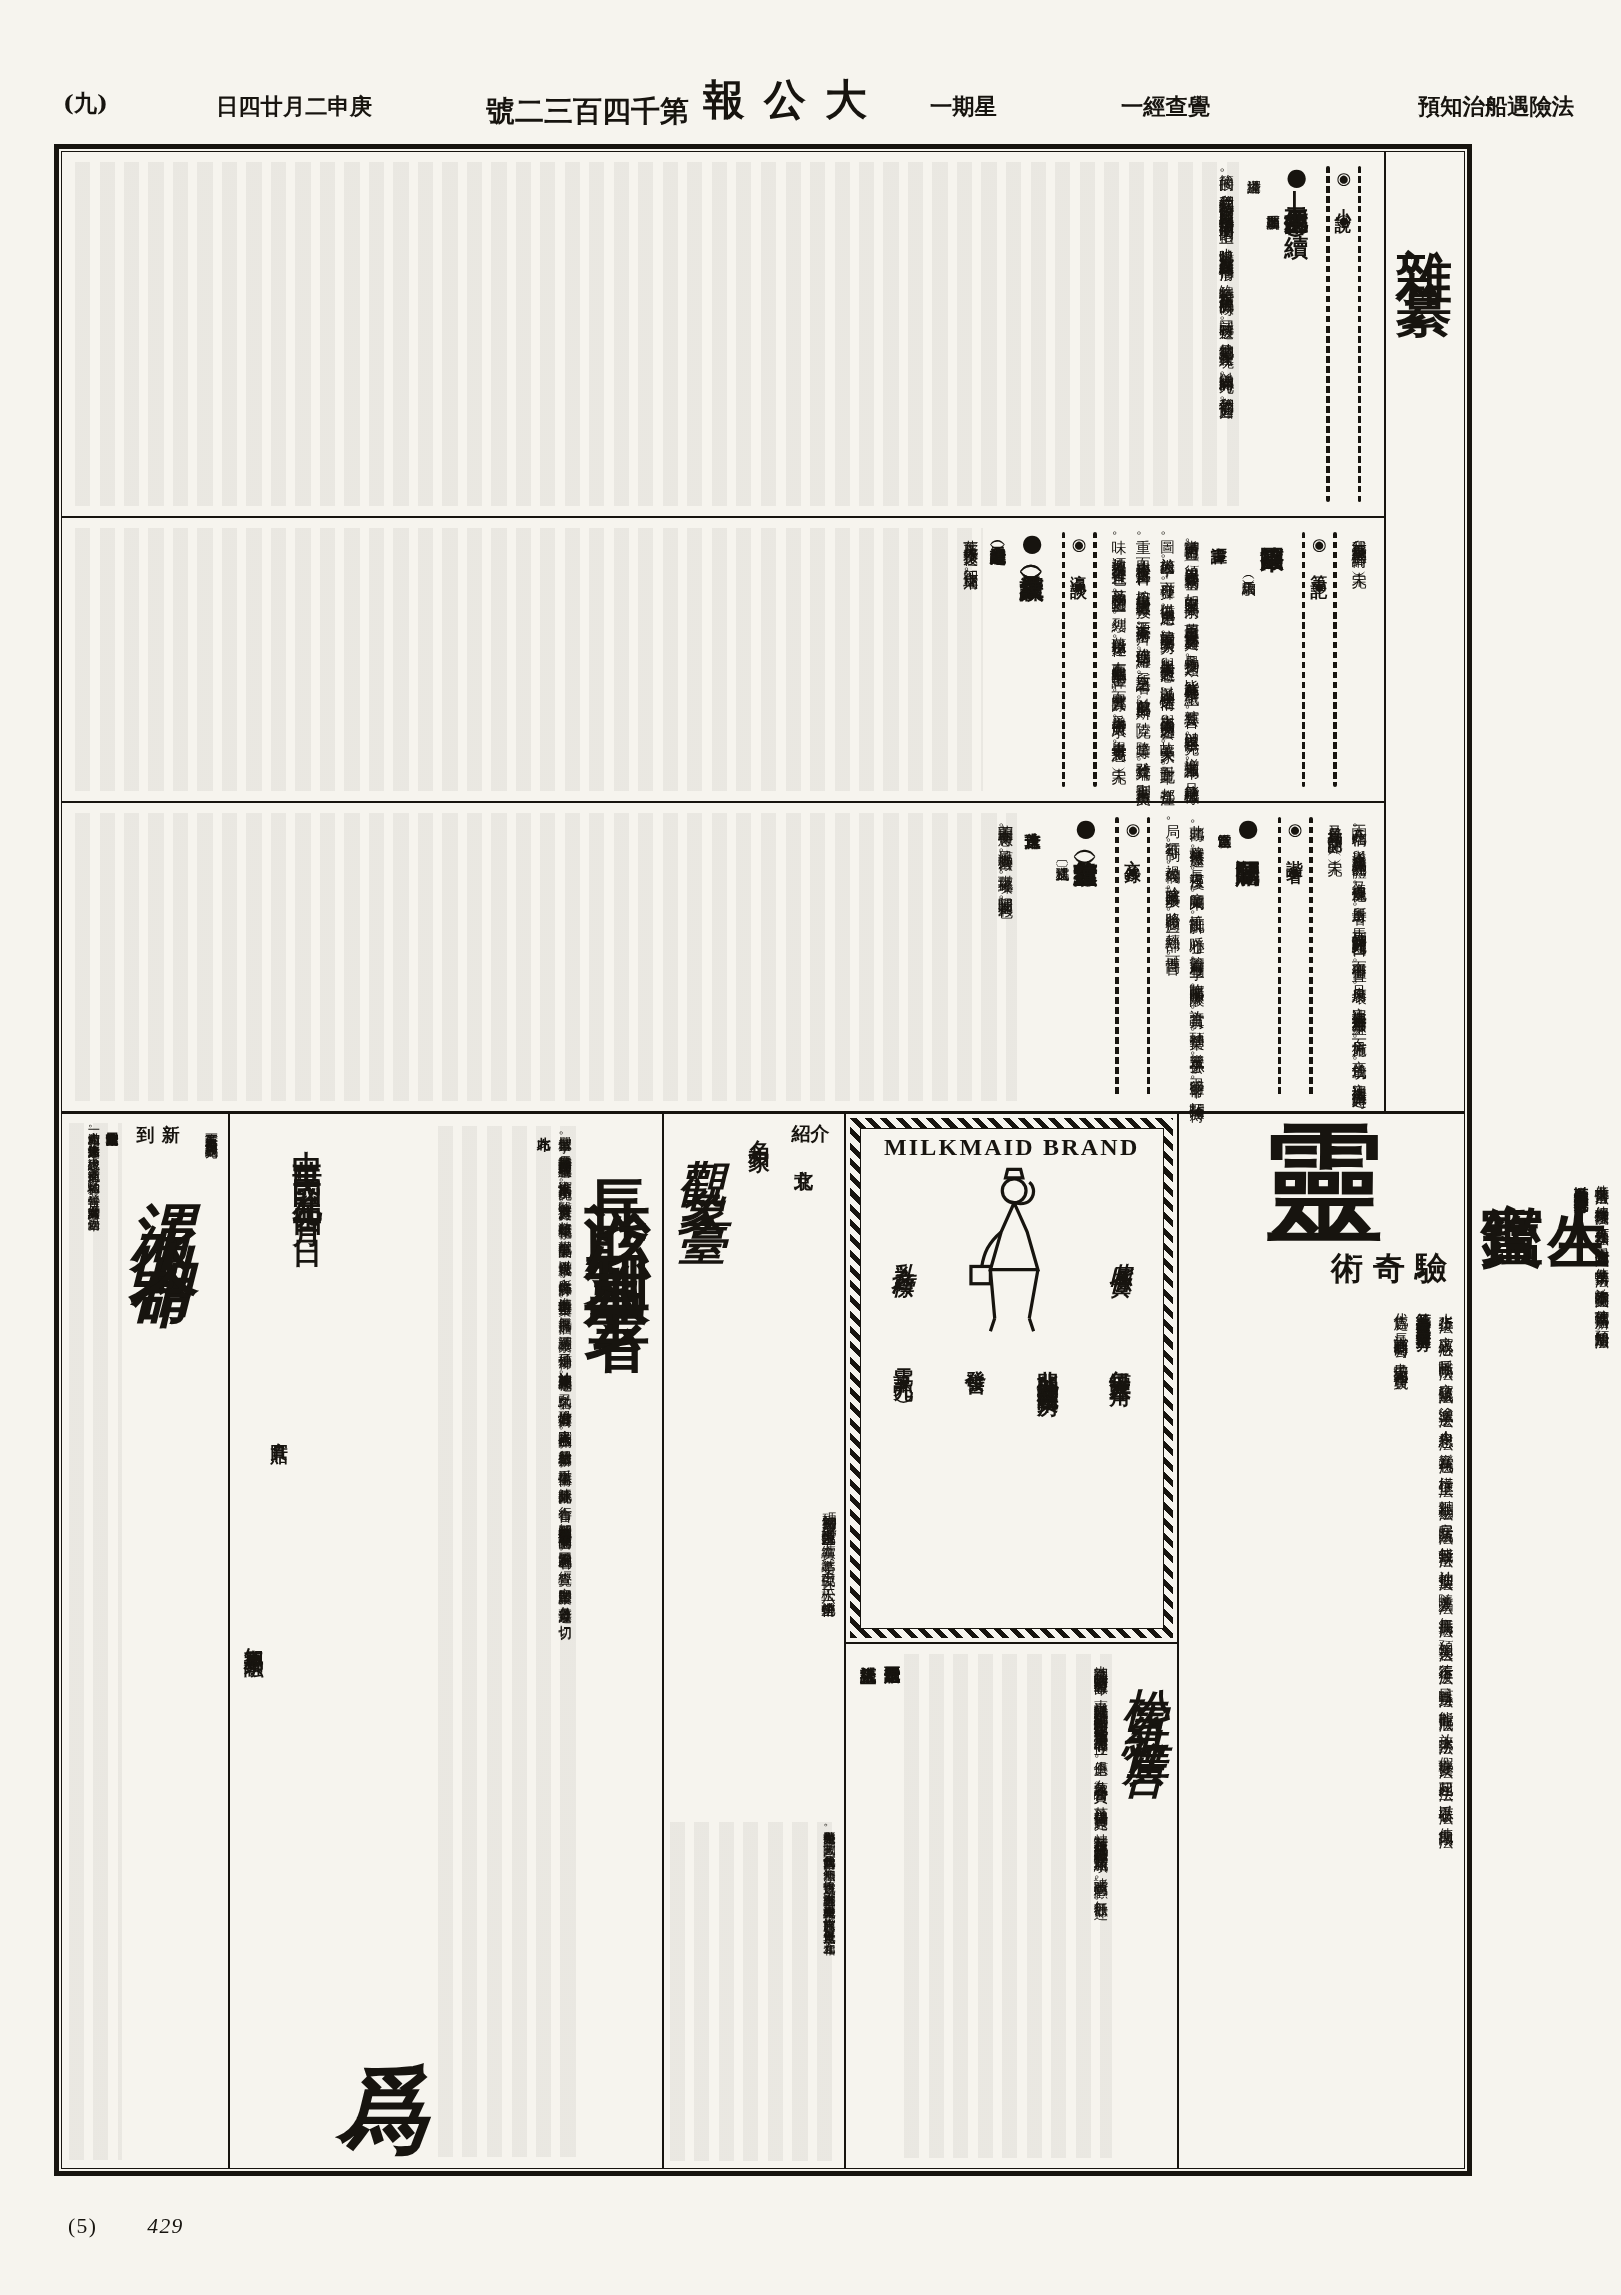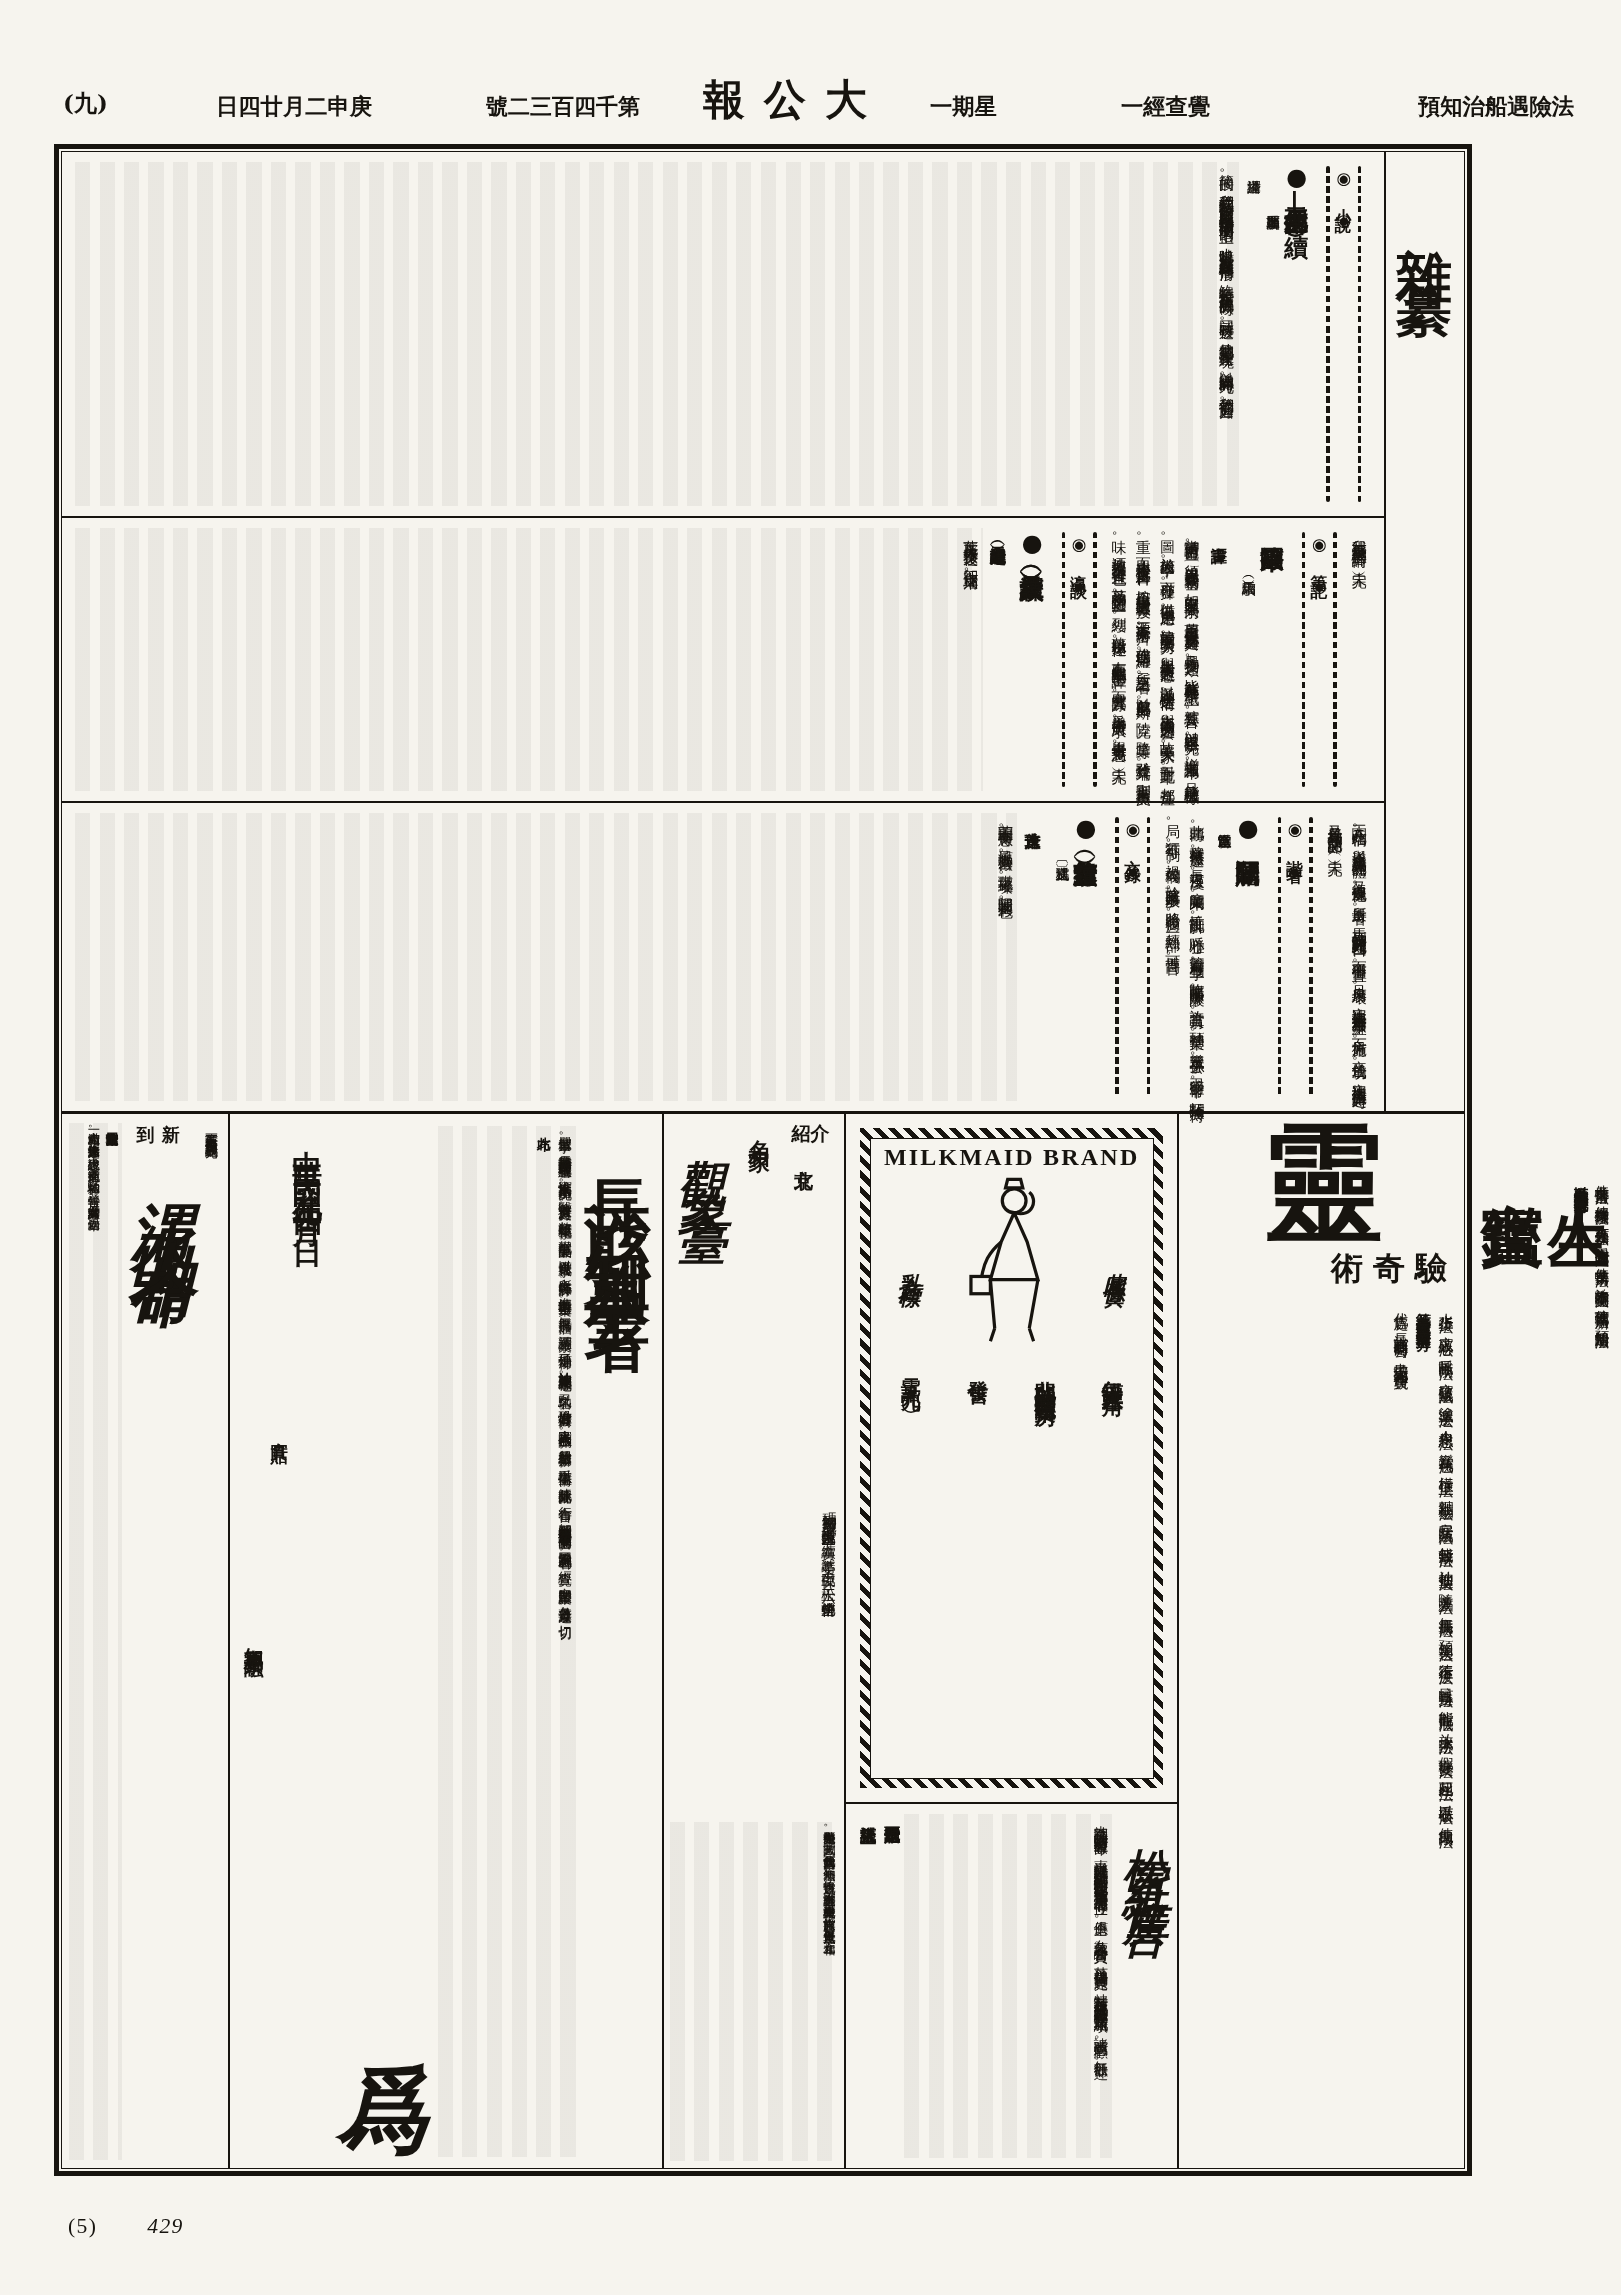--- a/index.html
+++ b/index.html
@@ -36,21 +36,21 @@
   .ad{border-left:2.2px solid #17140f;box-sizing:border-box;min-width:0;}
   .ad:last-child{border-left:none;}
   
   #ad-ling{width:287px;display:flex;flex-direction:column;padding:5.8px 7.2px;}
   #ling-big{font-size:123px;font-weight:bold;text-align:center;line-height:1;font-family:"DejaVu Serif",serif;}
   #ling-sub{font-size:32px;font-weight:bold;text-align:right;letter-spacing:10px;margin:4.3px 0 10px;}
   #ling-list{flex:1;font-size:15px;line-height:1.5;letter-spacing:1.4px;}
   #ling-list .col{display:block;margin-bottom:5.8px;}
   
   #ad-mid{width:333px;display:flex;flex-direction:column;}
-  #milkmaid{height:688px;padding:14px;box-sizing:border-box;}
+  #milkmaid{height:528px;padding:4px;box-sizing:border-box;}
   .zigzag{height:100%;box-sizing:border-box;padding:9.4px;
           background:repeating-linear-gradient(45deg,#17140f 0 5px,#f6f4ee 5px 10.8px);}
   .zz-inner{height:100%;box-sizing:border-box;background:#f6f4ee;border:1.4px solid #17140f;
             display:flex;flex-direction:column;padding:5.8px 7.2px;}
   #mm-brand{font-size:24px;font-weight:bold;letter-spacing:2.2px;text-align:center;
             font-family:"Liberation Serif",serif;}
   #mm-mid{flex:0 0 184px;display:flex;flex-direction:row-reverse;justify-content:space-around;align-items:center;}
   .cursive{font-size:21.6px;font-style:italic;font-weight:bold;letter-spacing:4.3px;}
   #mm-lines{flex:1;display:flex;flex-direction:row-reverse;justify-content:space-around;padding-top:7.2px;}
   #mm-lines .l{font-size:21.6px;font-weight:bold;letter-spacing:2.9px;line-height:1.3;}
@@ -99,21 +99,21 @@
           font-family:"Liberation Serif",serif;letter-spacing:1.4px;}
   #footer .num{margin-left:43px;font-style:italic;}
 </style>
 </head>
 <body>
 
 <div id="page">
 
   <div class="hitem" style="left:63px;top:88px;font-size:23px;">(九)</div>
   <div class="hitem" style="left:216px;top:92px;font-size:22.3px;">日四廿月二申庚</div>
-  <div class="hitem" style="left:486px;top:92px;font-size:22px;">號二三百四千第</div>
+  <div class="hitem" style="left:486px;top:92px;font-size:29px;">號二三百四千第</div>
   <div class="hitem" style="left:703px;top:72px;font-size:42px;letter-spacing:19px;">報公大</div>
   <div class="hitem" style="left:930px;top:92px;font-size:22.3px;">一期星</div>
   <div class="hitem" style="left:1121px;top:92px;font-size:22.3px;">一經查覺</div>
   <div class="hitem" style="left:1418px;top:92px;font-size:22.3px;">預知治船遇險法</div>
 
   <div id="frame">
     <div id="frame-inner">
 
       <div id="editorial">
         <div id="zazuan-col">

